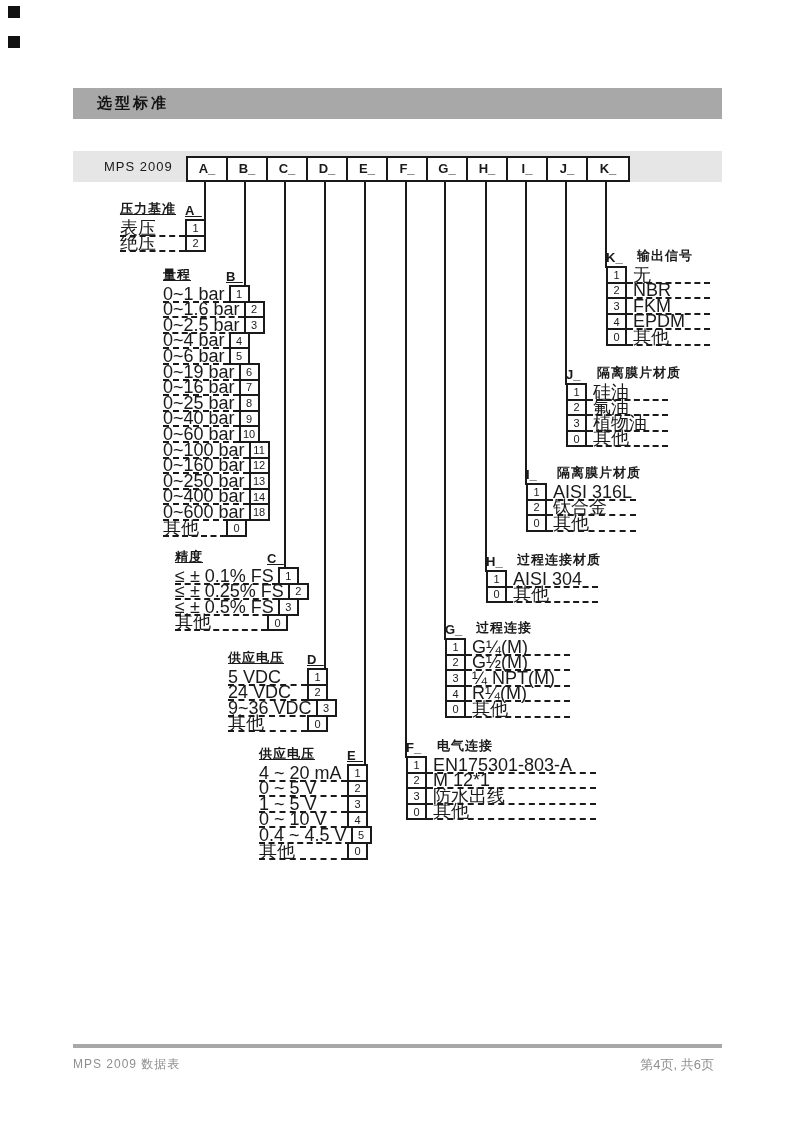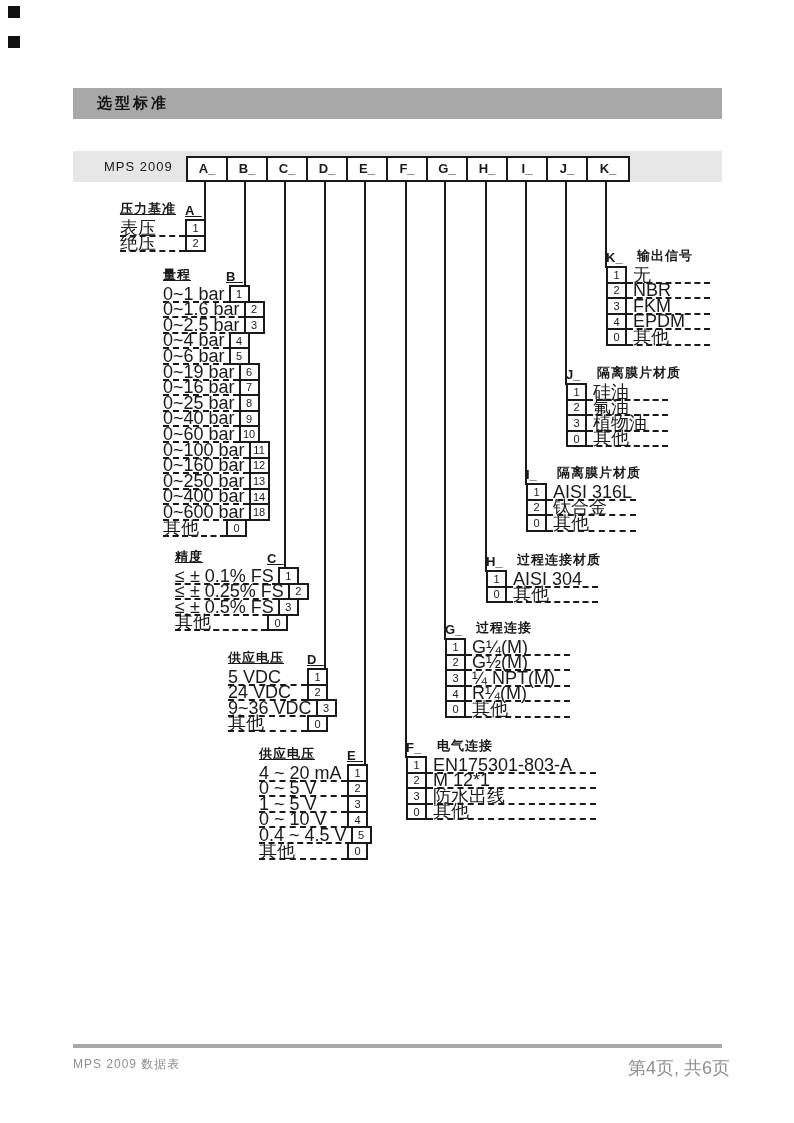--- a/index.html
+++ b/index.html
@@ -38,21 +38,21 @@
   .opt-row:not(:first-of-type) .opt-code{margin-top:-2px;}
   .opt-label{flex:1;font-size:18px;line-height:13px;border-bottom:2px dashed #1a1a1a;box-sizing:border-box;
     display:flex;align-items:flex-end;white-space:nowrap;overflow:visible;}
   .left .opt-label{padding-right:4px;}
   .right .opt-label{padding-left:6px;}
   .opt-code{flex:none;width:21px;border:2px solid #1a1a1a;box-sizing:border-box;background:#fff;
     font-size:11px;display:flex;align-items:center;justify-content:center;}
 
   .footer-rule{position:absolute;left:73px;top:1044px;width:649px;height:4px;background:#a8a8a8;}
   .footer-left{position:absolute;left:73px;top:1056px;font-size:12px;color:#8f8f8f;letter-spacing:1px;}
-  .footer-right{position:absolute;right:64px;top:1056px;font-size:18px;color:#8f8f8f;}
+  .footer-right{position:absolute;right:80px;top:1056px;font-size:13px;color:#8f8f8f;}
   .logo{position:absolute;right:70px;top:1068px;font-size:36px;font-weight:bold;font-style:italic;
     letter-spacing:0;line-height:40px;}
   .logo .reg{font-size:15px;vertical-align:18px;font-style:normal;margin-left:1px;}
 </style>
 </head>
 <body>
 
 <div class="page">
 
   <div class="crop-mark" id="crop1"></div>

